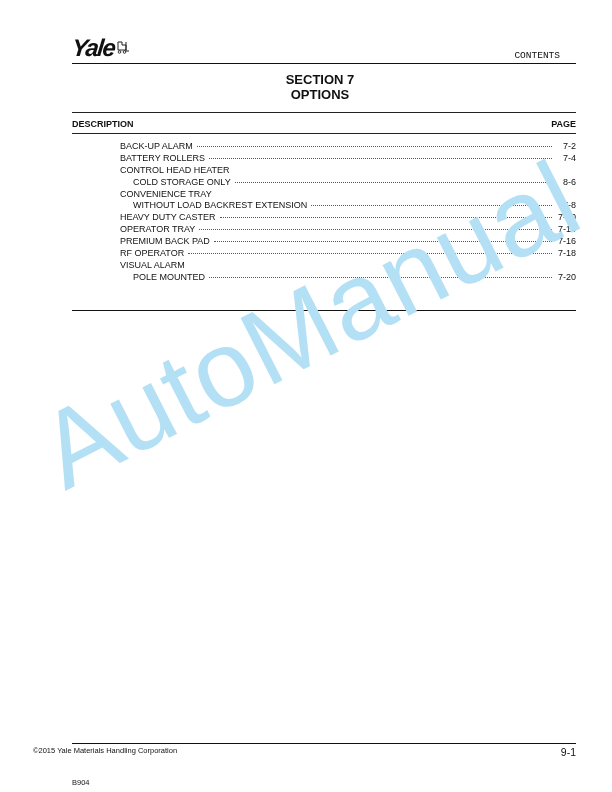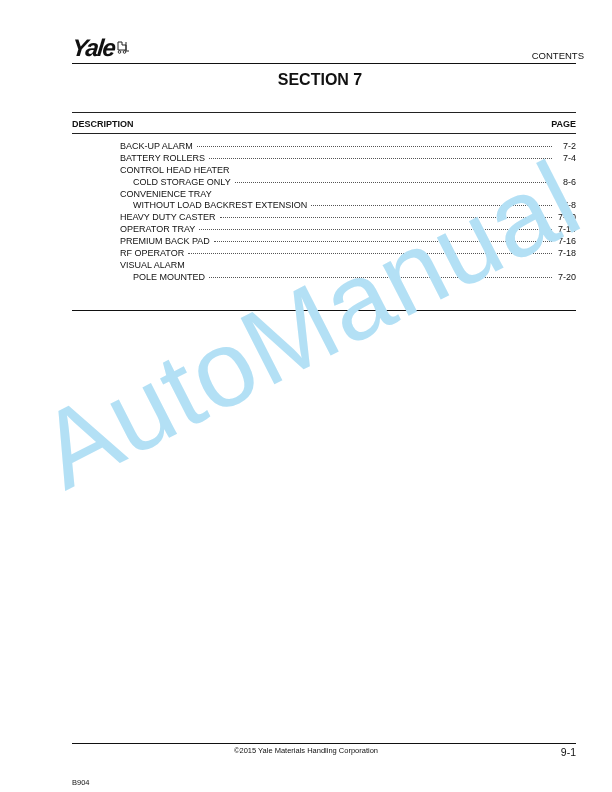--- a/index.html
+++ b/index.html
@@ -11,29 +11,29 @@
     position: absolute; left: 72px; top: 34px; height: 26px;
     display: flex; align-items: flex-end;
   }
   .logo-text {
     font-family: "Liberation Sans", sans-serif; font-weight: bold; font-style: italic;
     font-size: 24px; letter-spacing: -1.5px; line-height: 24px; color: #111;
     transform: skewX(-6deg);
   }
   .logo-icon { margin-left: 2px; margin-bottom: 2px; }
   .header-label {
-    position: absolute; right: 28px; top: 50px; font-size: 9.5px; color: #111;
+    position: absolute; right: 52px; top: 50px; font-size: 9.5px; color: #111; font-family: Liberation Mono, monospace;
   }
   .header-rule {
     position: absolute; left: 72px; right: 36px; top: 63px; height: 0;
     border-top: 1.5px solid #111;
   }
   .section-title {
     position: absolute; left: 64px; right: 36px; top: 72px; text-align: center;
-    font-weight: bold; font-size: 16px; line-height: 15px;
+    font-weight: bold; font-size: 13px; line-height: 15px;
   }
   .rule { position: absolute; left: 72px; right: 36px; height: 0; border-top: 1px solid #222; }
   .col-head {
     position: absolute; top: 119px; font-weight: bold; font-size: 9px;
   }
   .col-desc { left: 72px; }
   .col-page { right: 36px; }
   .toc {
     position: absolute; left: 72px; right: 36px; top: 141px;
   }
@@ -50,21 +50,21 @@
   }
   .toc-page { flex: 0 0 auto; text-align: right; min-width: 18px; }
   .toc-bottom-rule { position: absolute; left: 72px; right: 36px; top: 310px; border-top: 1.5px solid #111; }
   .watermark {
     position: absolute; left: 48px; top: 395px; font-family: "Liberation Sans", sans-serif;
     font-size: 108px; color: #b3e0f5; transform: rotate(-27deg); transform-origin: left center;
     white-space: nowrap; letter-spacing: 1px; pointer-events: none;
   }
   .footer-rule { position: absolute; left: 72px; right: 36px; top: 743px; border-top: 1.5px solid #111; }
   .footer-left { position: absolute; left: 72px; top: 748px; font-size: 7.5px; margin-top: 30px; }
-  .footer-center { position: absolute; left: 0; right: 0; top: 746px; text-align: center; font-size: 7.5px; }
+  .footer-center { position: absolute; left: 0; right: 0; top: 746px; font-size: 7.5px; padding-left: 33px; }
   .footer-right { position: absolute; right: 36px; top: 746px; font-size: 10.5px; }
 </style>
 </head>
 <body>
 
 <div class="logo">
   <span class="logo-text">Yale</span>
   <span class="logo-icon">
     <svg width="14" height="14" viewBox="0 0 14 14">
       <path d="M2 2 L2 10 L10 10 L10 5 L6 5 L6 2 Z" fill="none" stroke="#222" stroke-width="1"></path>
@@ -72,20 +72,21 @@
       <circle cx="3.5" cy="12" r="1.3" fill="none" stroke="#222" stroke-width="0.9"></circle>
       <circle cx="8.5" cy="12" r="1.3" fill="none" stroke="#222" stroke-width="0.9"></circle>
     </svg>
   </span>
 </div>
 <div class="header-label">CONTENTS</div>
 <div class="header-rule"></div>
 
 <div class="section-title">
   <div>SECTION 7</div>
+  <div>OPTIONS</div>
 </div>
 
 <div class="rule" style="top:112px;"></div>
 <div class="col-head col-desc">DESCRIPTION</div>
 <div class="col-head col-page">PAGE</div>
 <div class="rule" style="top:133px;"></div>
 
 <div class="toc">
   <div class="toc-row">
     <span class="toc-label">BACK-UP ALARM</span>

